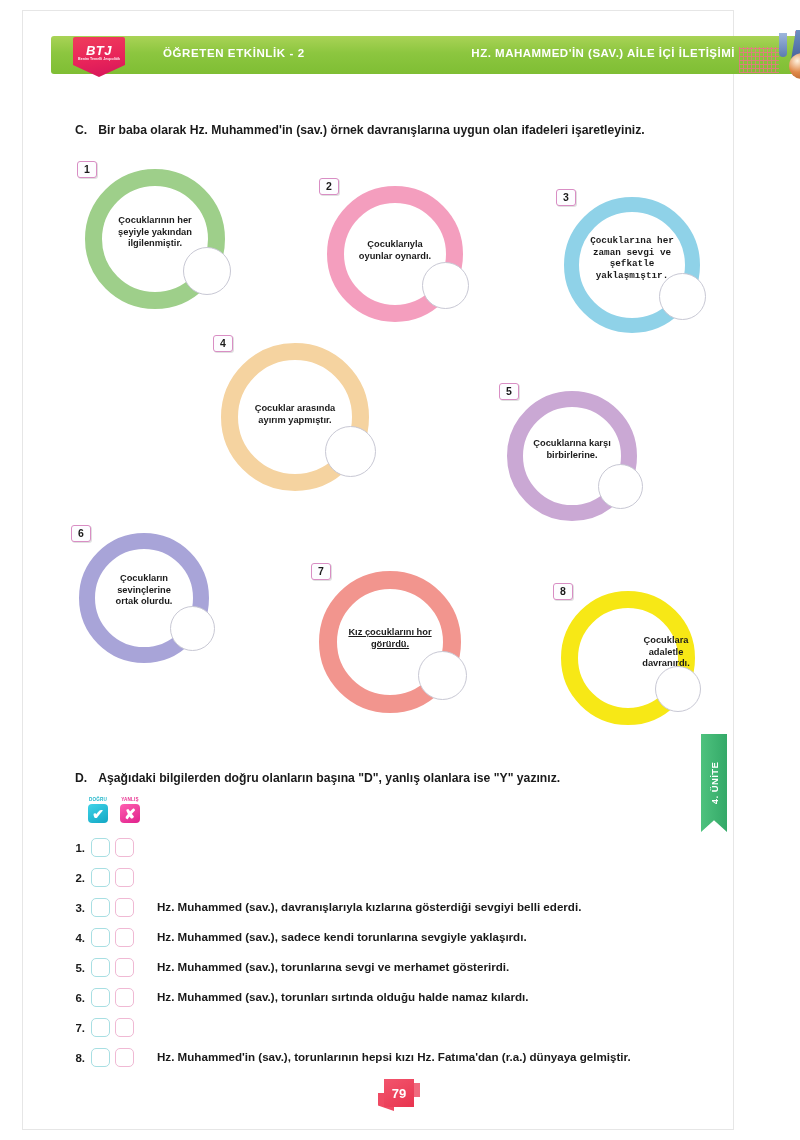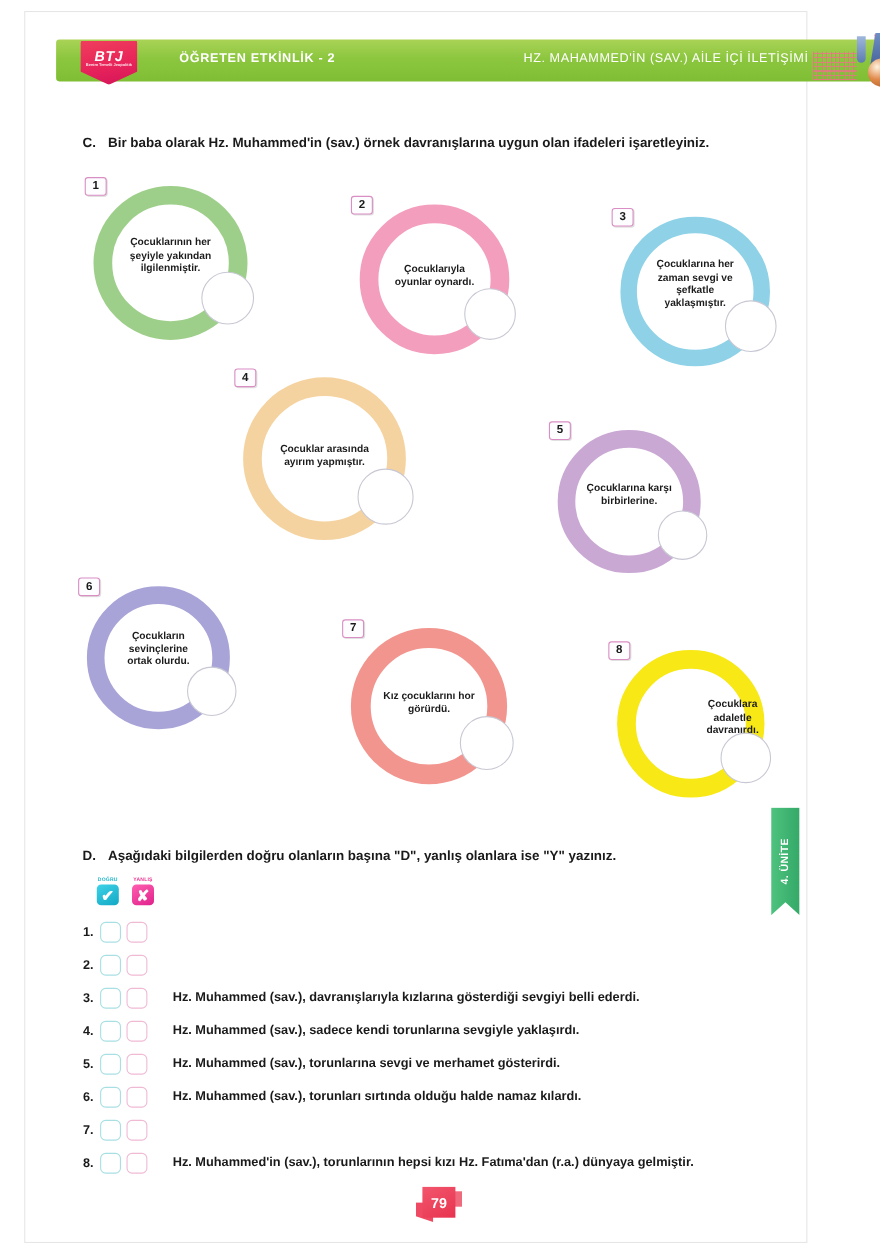--- a/index.html
+++ b/index.html
@@ -31,21 +31,21 @@
     border-radius: 3px;
   }
   .banner-left-title {
     position: absolute; left: 112px; top: 11px;
     color: #ffffff; font-size: 11.5px; font-weight: bold;
     letter-spacing: .6px;
     font-family: "Liberation Sans", sans-serif;
   }
   .banner-right-title {
     position: absolute; right: 96px; top: 11px;
-    color: #ffffff; font-size: 11.5px; font-weight: normal;
+    color: #ffffff; font-size: 11.5px; font-weight: bold;
     letter-spacing: .5px;
     text-align: right;
   }
   .badge {
     position: absolute; left: 22px; top: 1px;
     width: 52px; height: 48px;
     z-index: 4;
   }
   .badge-shape {
     position: absolute; left: 0; top: 0; width: 52px; height: 40px;
@@ -281,21 +281,21 @@
         <div class="check-circle" style="width: 48px; height: 48px; left: 98px; top: 78px;"></div>
       </div>
       <div class="circle-item" style="left: 304px; top: 175px; width: 136px; height: 136px;">
         <div class="ring" style="width: 136px; height: 136px; border: 17px solid rgb(244, 158, 190);"></div>
         <div class="ring-label" style="top: 53px; left: 0px; padding-left: 26px; padding-right: 26px;">Çocuklarıyla oyunlar oynardı.</div>
         <div class="num-box" style="left: -8px; top: -8px;">2</div>
         <div class="check-circle" style="width: 47px; height: 47px; left: 95px; top: 76px;"></div>
       </div>
       <div class="circle-item" style="left: 541px; top: 186px; width: 136px; height: 136px;">
         <div class="ring" style="width: 136px; height: 136px; border: 15px solid rgb(143, 210, 232);"></div>
-        <div class="ring-label" style="top: 38px; left: 0px; padding-left: 24px; padding-right: 24px;">Çocuklarına her zaman sevgi ve şefkatle yaklaşmıştır.</div>
+        <div class="ring-label" style="top: 38px; left: 0px; padding-left: 24px; padding-right: 24px; font-family: Liberation Mono, monospace;">Çocuklarına her zaman sevgi ve şefkatle yaklaşmıştır.</div>
         <div class="num-box" style="left: -8px; top: -8px;">3</div>
         <div class="check-circle" style="width: 47px; height: 47px; left: 95px; top: 76px;"></div>
       </div>
       <div class="circle-item" style="left: 198px; top: 332px; width: 148px; height: 148px;">
         <div class="ring" style="width: 148px; height: 148px; border: 17px solid rgb(245, 211, 160);"></div>
         <div class="ring-label" style="top: 60px; left: 0px; padding-left: 28px; padding-right: 28px;">Çocuklar arasında ayırım yapmıştır.</div>
         <div class="num-box" style="left: -8px; top: -8px;">4</div>
         <div class="check-circle" style="width: 51px; height: 51px; left: 104px; top: 83px;"></div>
       </div>
       <div class="circle-item" style="left: 484px; top: 380px; width: 130px; height: 130px;">
@@ -305,21 +305,21 @@
         <div class="check-circle" style="width: 45px; height: 45px; left: 91px; top: 73px;"></div>
       </div>
       <div class="circle-item" style="left: 56px; top: 522px; width: 130px; height: 130px;">
         <div class="ring" style="width: 130px; height: 130px; border: 16px solid rgb(168, 164, 216);"></div>
         <div class="ring-label" style="top: 40px; left: 0px; padding-left: 26px; padding-right: 26px; text-align: center;">Çocukların sevinçlerine ortak olurdu.</div>
         <div class="num-box" style="left: -8px; top: -8px;">6</div>
         <div class="check-circle" style="width: 45px; height: 45px; left: 91px; top: 73px;"></div>
       </div>
       <div class="circle-item" style="left: 296px; top: 560px; width: 142px; height: 142px;">
         <div class="ring" style="width: 142px; height: 142px; border: 18px solid rgb(242, 149, 142);"></div>
-        <div class="ring-label" style="top: 56px; left: 0px; padding-left: 28px; padding-right: 28px;">Kız çocuklarını hor görürdü.</div>
+        <div class="ring-label" style="top: 56px; left: 0px; padding-left: 28px; padding-right: 28px; text-decoration: underline;">Kız çocuklarını hor görürdü.</div>
         <div class="num-box" style="left: -8px; top: -8px;">7</div>
         <div class="check-circle" style="width: 49px; height: 49px; left: 99px; top: 80px;"></div>
       </div>
       <div class="circle-item" style="left: 538px; top: 580px; width: 134px; height: 134px;">
         <div class="ring" style="width: 134px; height: 134px; border: 17px solid rgb(247, 232, 22);"></div>
         <div class="ring-label" style="top: 44px; left: 0px; padding-left: 40px; padding-right: 26px; margin-left: 31px;">Çocuklara adaletle davranırdı.</div>
         <div class="num-box" style="left: -8px; top: -8px;">8</div>
         <div class="check-circle" style="width: 46px; height: 46px; left: 94px; top: 75px;"></div>
       </div>
     </div>

